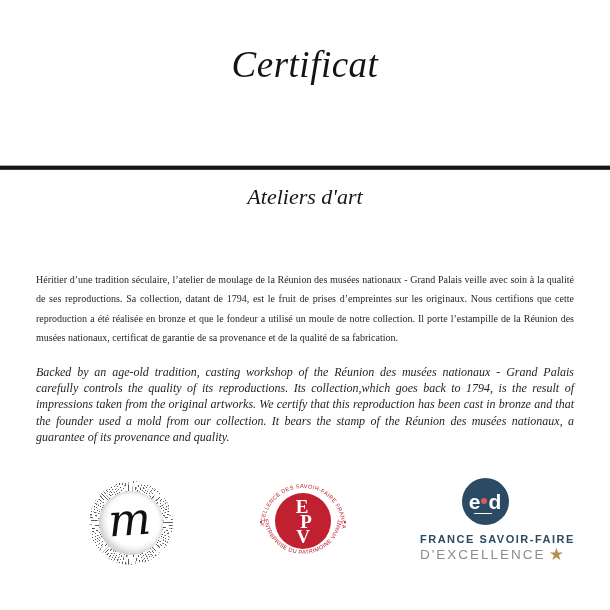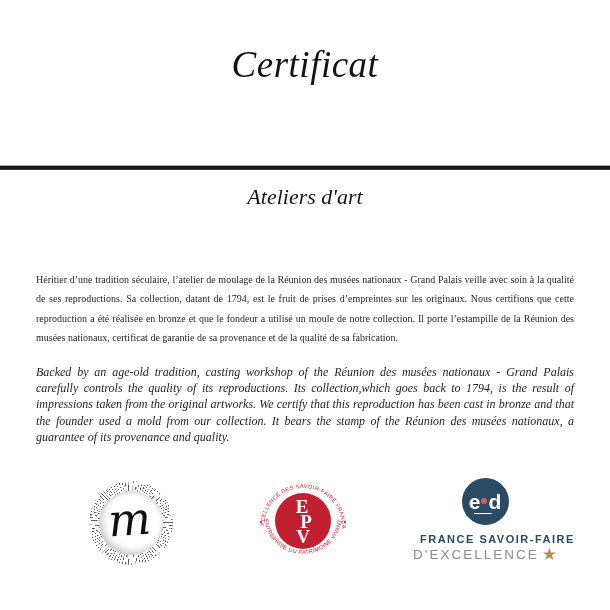--- a/index.html
+++ b/index.html
@@ -92,21 +92,21 @@
     position:absolute; left:12px; bottom:11px; width:18px; height:1.5px;
     background:#fff; border-radius:1px;
   }
   .ed-line1 {
     margin-top:8px; font-size:11px; font-weight:bold;
     letter-spacing:1.5px; color:var(--navy, #2b4a63); white-space:nowrap;
   }
   .ed-line2 {
     margin-top:2px; font-size:13.5px; letter-spacing:2px;
     color:var(--gray_label, #8c8c8c);
-    display:flex; align-items:center; justify-content:center; gap:3px; white-space:nowrap;
+    display:flex; align-items:center; justify-content:space-between; gap:3px; white-space:nowrap;
   }
   .ed-star { color:var(--gold, #b5914f); font-size:17px; letter-spacing:0; line-height:14px; }
 </style>
 </head>
 <body>
 
 <div class="page">
 
   <div class="title-block">
     <div>Certificat</div>

